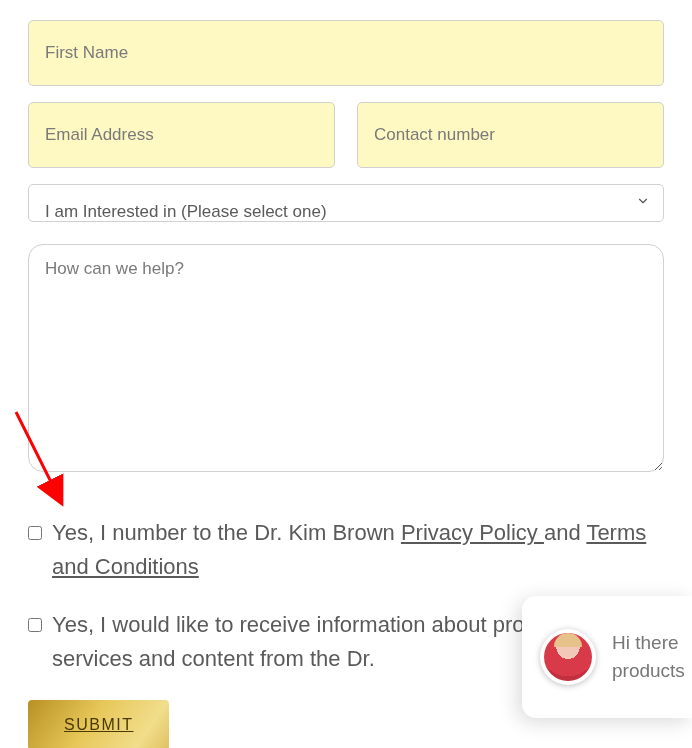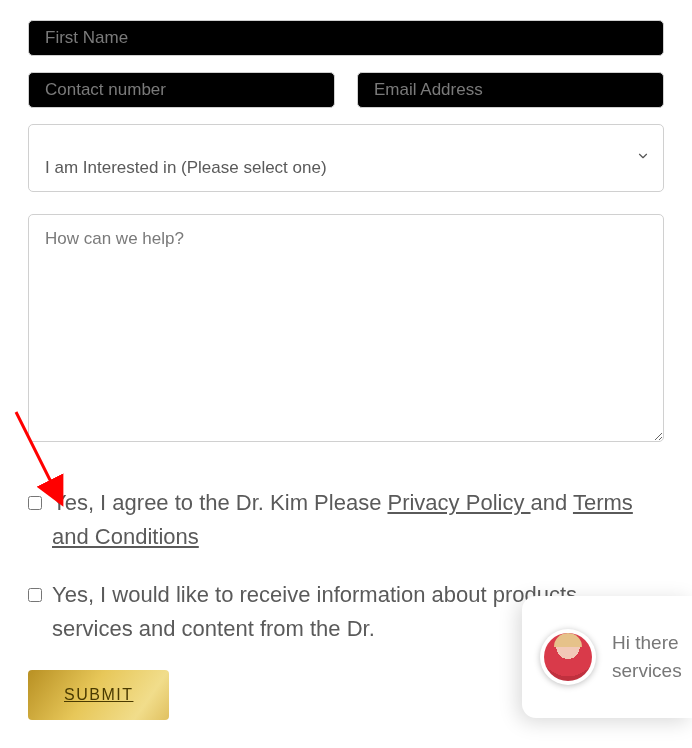--- a/index.html
+++ b/index.html
@@ -13,58 +13,58 @@
       padding: 20px 28px;
       color: #5a5a5a;
     }
     .form-row {
       display: flex;
       gap: 22px;
       margin-bottom: 16px;
     }
     .text-input {
       flex: 1;
-      height: 36px;
+      height: 66px;
       border: 1px solid #d0d0d0;
       border-radius: 5px;
       padding: 0 16px;
       font-size: 17px;
       color: #5a5a5a;
       font-family: inherit;
       outline: none;
-      background: #000000;
+      background: #fef9c3;
     }
     .text-input::placeholder { color: #7a7a7a; }
     .select-wrap { position: relative; margin-bottom: 22px; }
     .select-input {
       width: 100%;
-      height: 68px;
+      height: 38px;
       border: 1px solid #d0d0d0;
       border-radius: 5px;
-      padding: 16px 40px 0 16px;
+      padding: 0 40px 0 16px;
       font-size: 17px;
       color: #5a5a5a;
       line-height: 54px;
       appearance: none;
       background: #fff;
       font-family: inherit;
       outline: none;
     }
     .chevron {
       position: absolute;
       right: 14px;
       top: 50%;
       transform: translateY(-50%);
       pointer-events: none;
     }
     .textarea-input {
       width: 100%;
       height: 228px;
       border: 1px solid #d0d0d0;
-      border-radius: 5px;
+      border-radius: 15px;
       padding: 14px 16px;
       font-size: 17px;
       color: #5a5a5a;
       font-family: inherit;
       resize: both;
       outline: none;
       margin-bottom: 40px;
     }
     .textarea-input::placeholder { color: #7a7a7a; }
     .checkbox-row {
@@ -166,42 +166,42 @@
 
 
 
 
 <div class="form-row">
   <input type="text" class="text-input" placeholder="First Name" style="">
 </div>
 
 
 <div class="form-row">
+  <input type="text" class="text-input" placeholder="Email Address" style="">
   <input type="text" class="text-input" placeholder="Contact number" style="">
-  <input type="text" class="text-input" placeholder="Email Address" style="">
 </div>
 
 
 <div class="select-wrap">
   <div class="select-input">I am Interested in (Please select one)</div>
   <span class="chevron">
     <svg width="14" height="14" viewBox="0 0 24 24" fill="none">
         <path d="M6 9l6 6 6-6" stroke="#555" stroke-width="2" stroke-linecap="round" stroke-linejoin="round"></path>
       </svg>
   </span>
 </div>
 
 
 <textarea class="textarea-input" placeholder="How can we help?" style=""></textarea>
 
 
 <label class="checkbox-row">
   <input type="checkbox" style="">
   <span>
-    <span>Yes, I agree to the Dr. Kim Please </span><a href="#">Privacy Policy </a><span>and </span><a href="#">Terms and Conditions</a>
+    <span>Yes, I number to the Dr. Kim Brown </span><a href="#">Privacy Policy </a><span>and </span><a href="#">Terms and Conditions</a>
   </span>
 </label>
 
 
 <label class="checkbox-row">
   <input type="checkbox" style="">
   <span>Yes, I would like to receive information about products, services and content from the Dr.</span>
 </label>
 
 
@@ -217,18 +217,18 @@
   <line x1="6" y1="6" x2="48" y2="90" stroke="#ff0000" stroke-width="3" marker-end="url(#ah)"></line>
 </svg>
 
 
 <div class="chat-widget">
   <div class="avatar-outer">
     <div class="avatar-inner"></div>
   </div>
   <div class="chat-text">
     <span>Hi there</span><br>
-    <span>services</span>
+    <span>products</span>
   </div>
 </div>
 
 
 
 
 </body></html>

